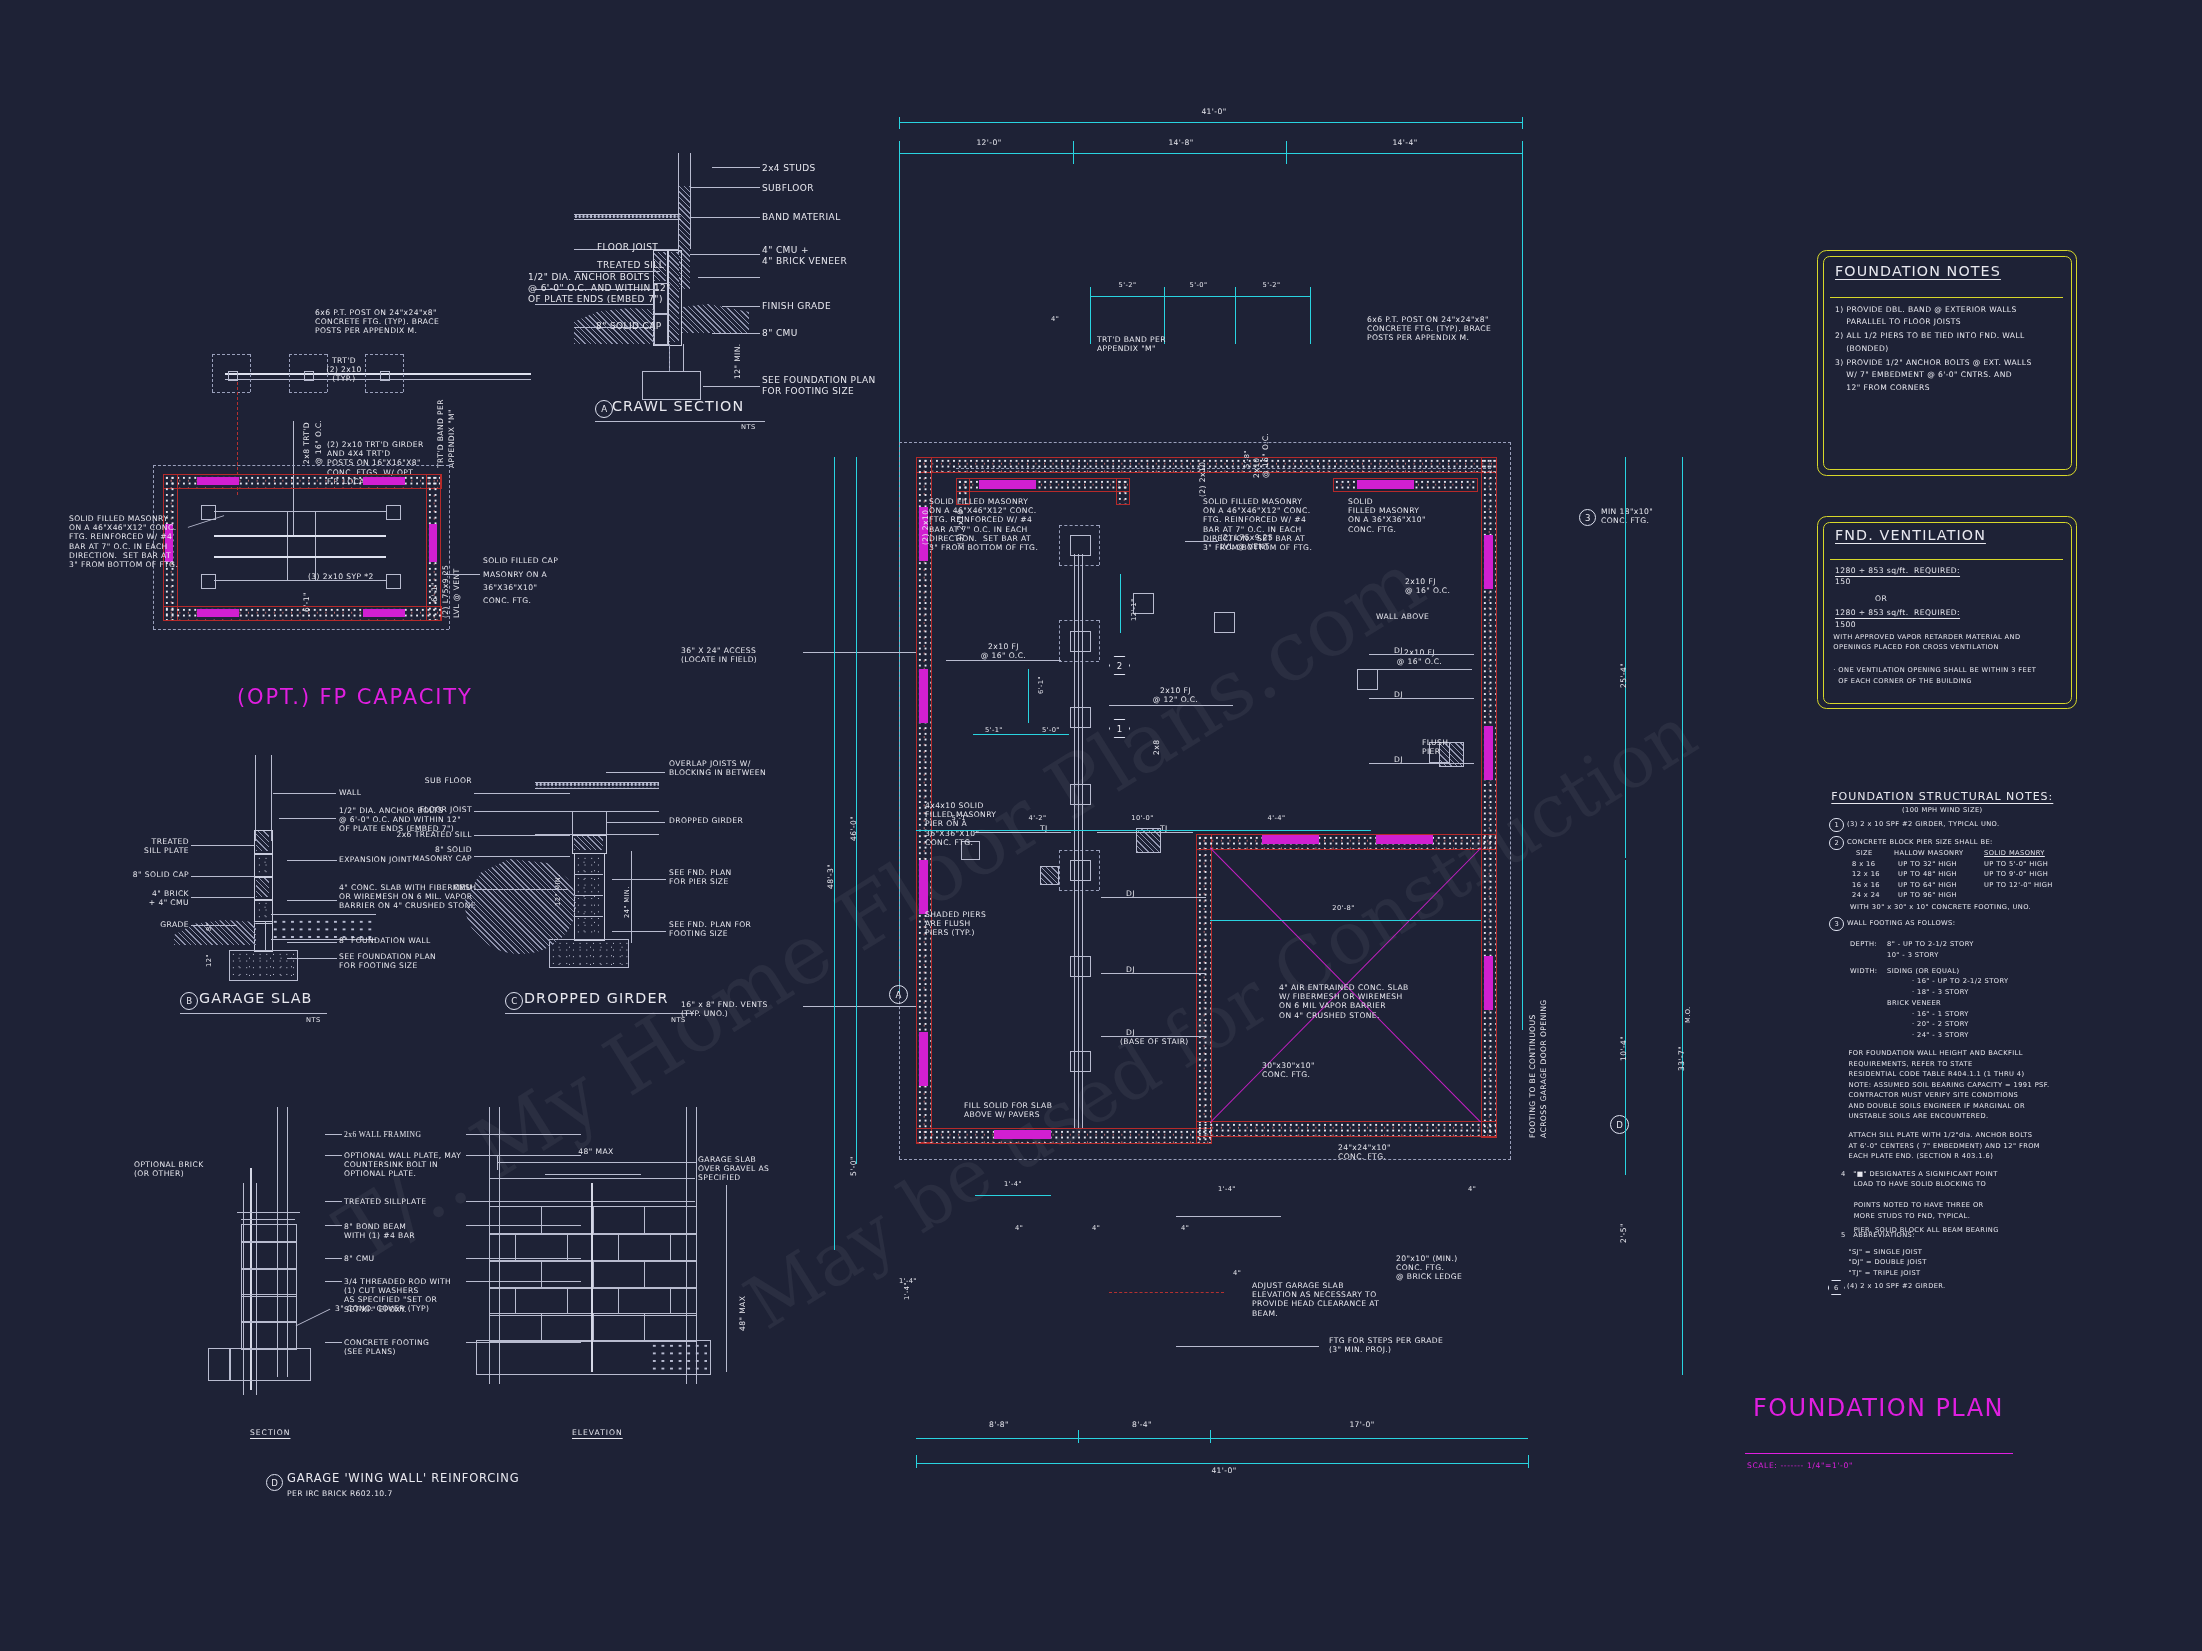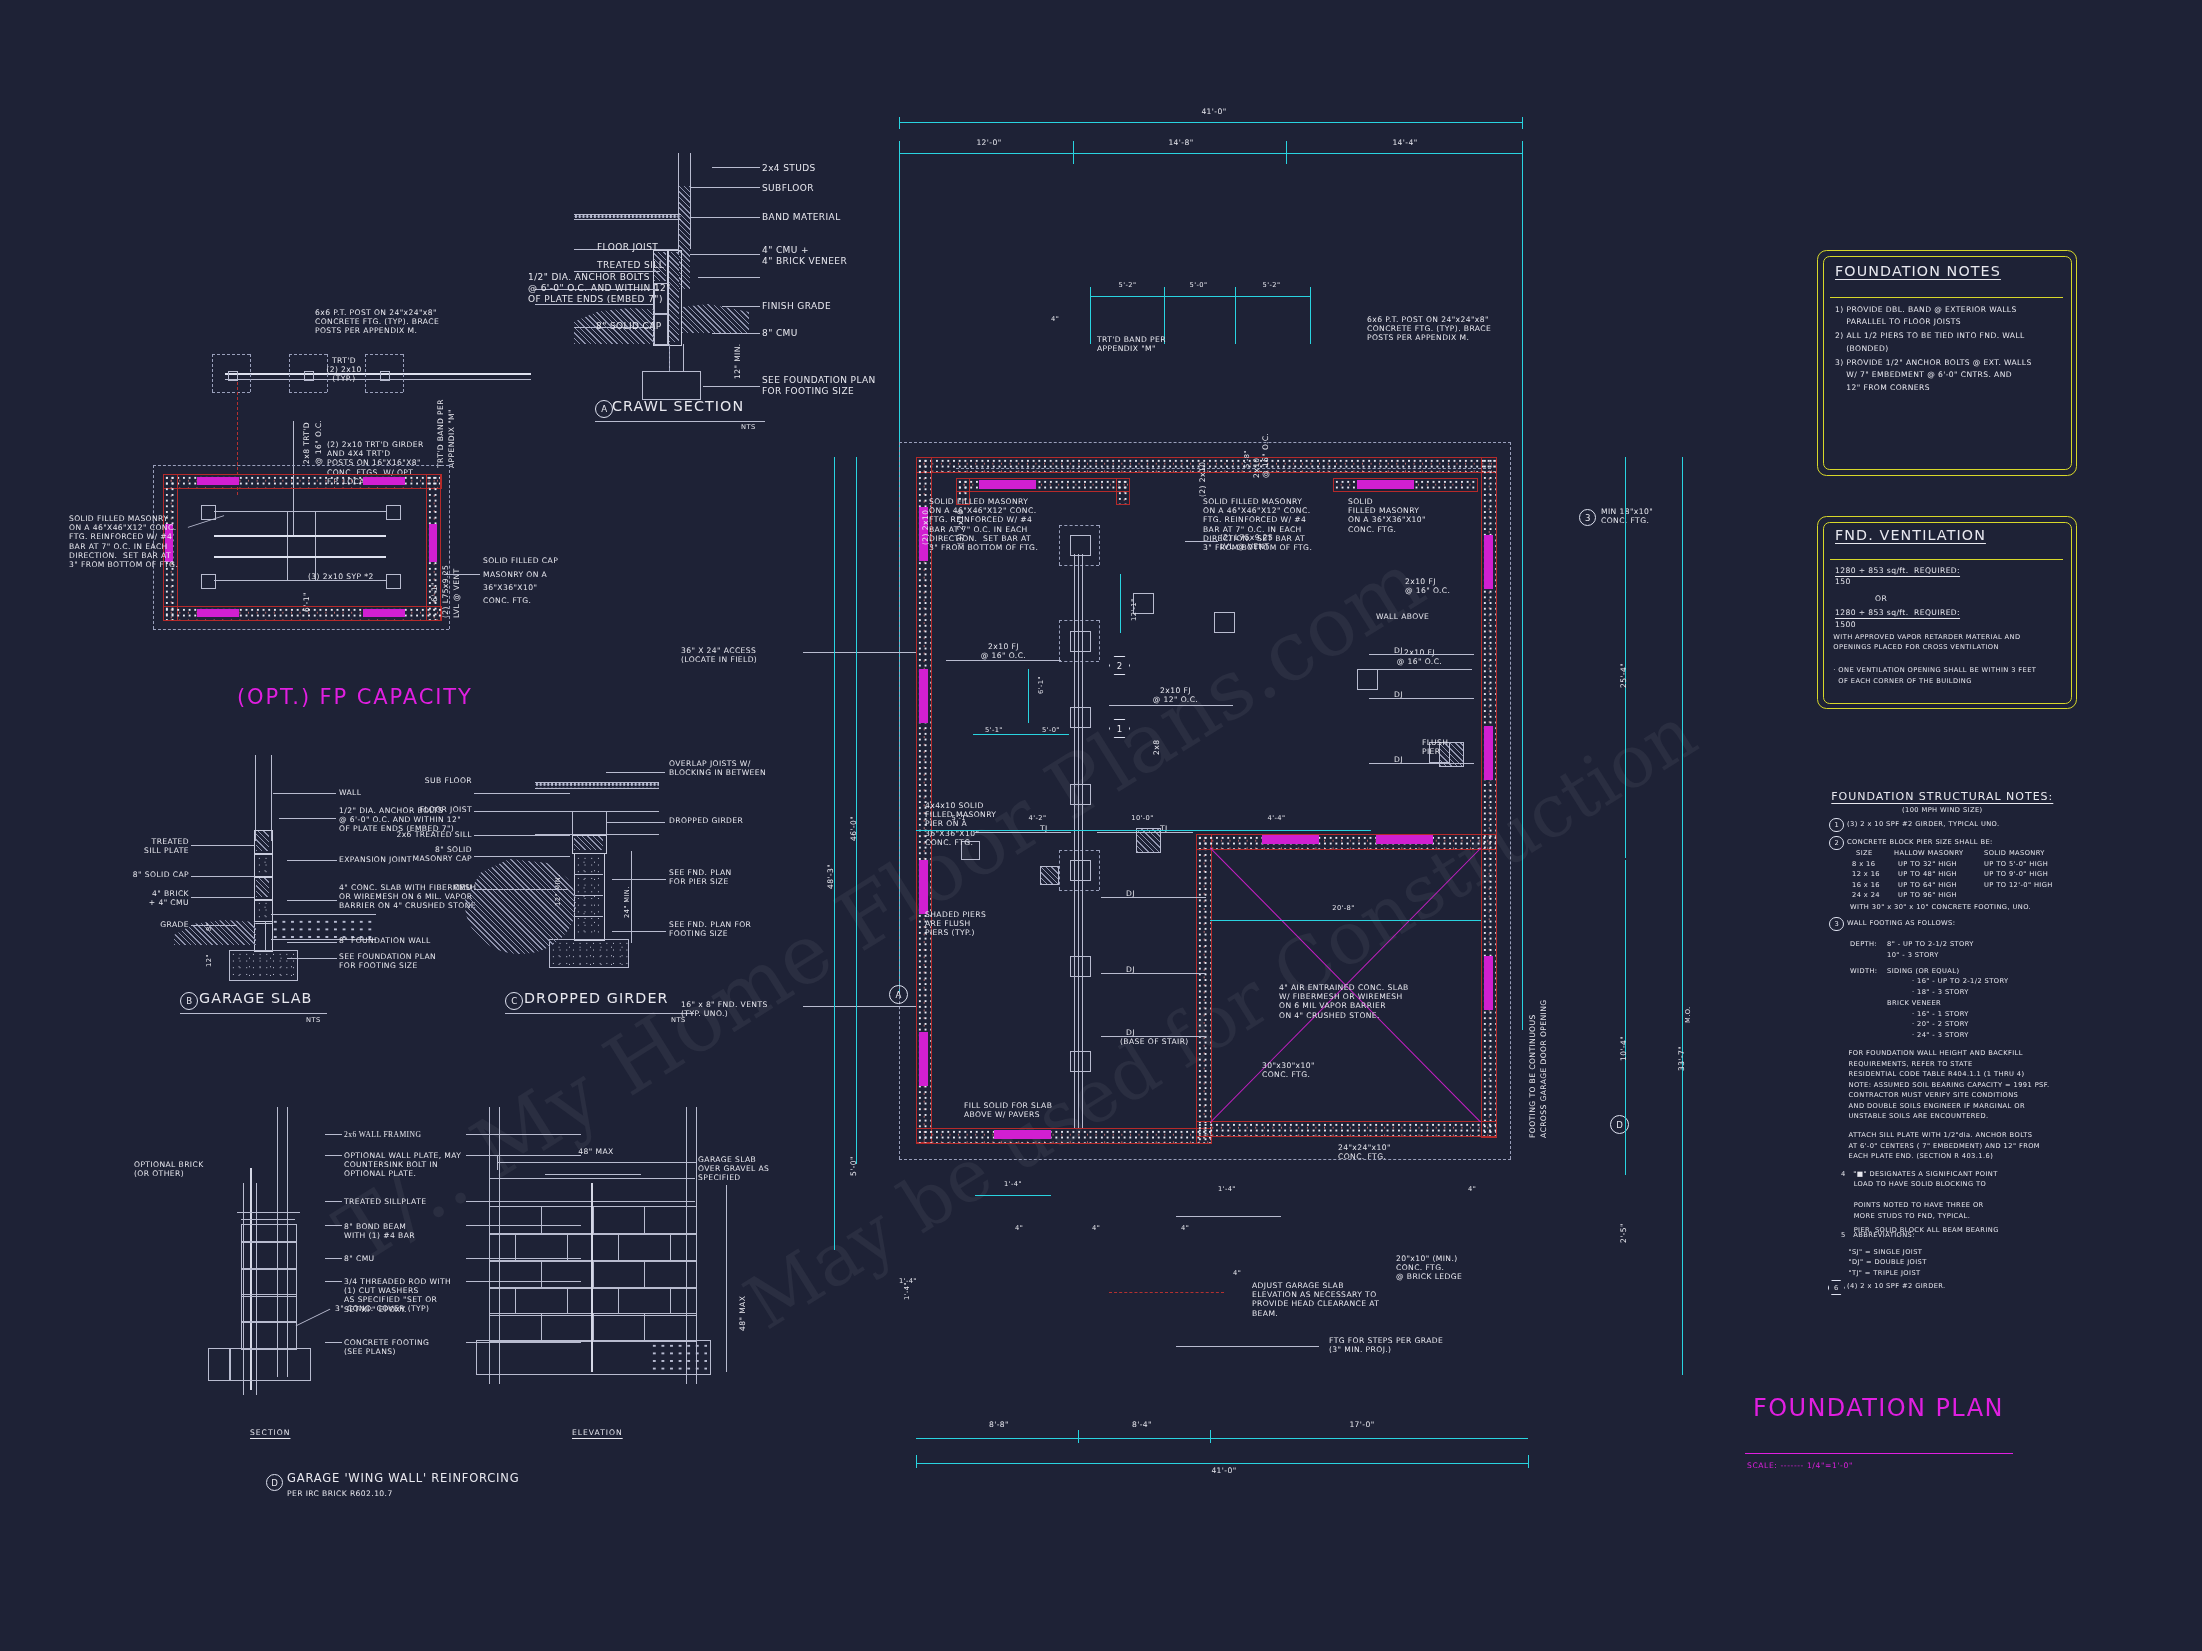--- a/index.html
+++ b/index.html
@@ -767,21 +767,21 @@
 
   <div style="position:absolute;left:1816px;top:791px;width:277px;">
     <div class="t ul" style="left:15.3px;top:0;font-size:11px;letter-spacing:1px;">FOUNDATION STRUCTURAL NOTES:</div>
     <div class="t xs" style="left:86px;top:15.3px;">(100 MPH WIND SIZE)</div>
     <div class="circ" style="left:13.4px;top:27px;width:12.4px;height:12.4px;font-size:6.7px;">1</div>
     <div class="t xs" style="left:31px;top:29px;">(3) 2 x 10 SPF #2 GIRDER, TYPICAL UNO.</div>
     <div class="circ" style="left:13.4px;top:45px;width:12.4px;height:12.4px;font-size:6.7px;">2</div>
     <div class="t xs" style="left:31px;top:47px;">CONCRETE BLOCK PIER SIZE SHALL BE:</div>
     <div class="t xs" style="left:40px;top:58px;">SIZE</div>
     <div class="t xs" style="left:78px;top:58px;">HALLOW MASONRY</div>
-    <div class="t xs" style="left:168px;top:58px;">SOLID MASONRY</div>
+    <div class="t xs" style="left:168px;top:58px;text-decoration:underline;">SOLID MASONRY</div>
     <div class="t xs" style="left:36px;top:69px;">8 x 16</div>
     <div class="t xs" style="left:82px;top:69px;">UP TO 32" HIGH</div>
     <div class="t xs" style="left:168px;top:69px;">UP TO 5'-0" HIGH</div>
     <div class="t xs" style="left:36px;top:79px;">12 x 16</div>
     <div class="t xs" style="left:82px;top:79px;">UP TO 48" HIGH</div>
     <div class="t xs" style="left:168px;top:79px;">UP TO 9'-0" HIGH</div>
     <div class="t xs" style="left:36px;top:90px;">16 x 16</div>
     <div class="t xs" style="left:82px;top:90px;">UP TO 64" HIGH</div>
     <div class="t xs" style="left:168px;top:90px;">UP TO 12'-0" HIGH</div>
     <div class="t xs" style="left:36px;top:100px;">24 x 24</div>

